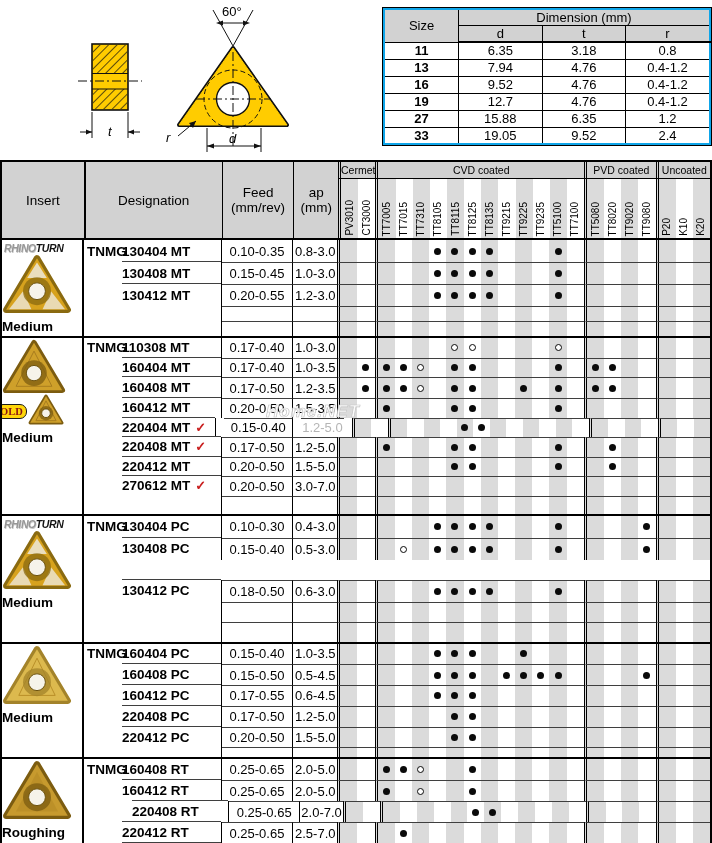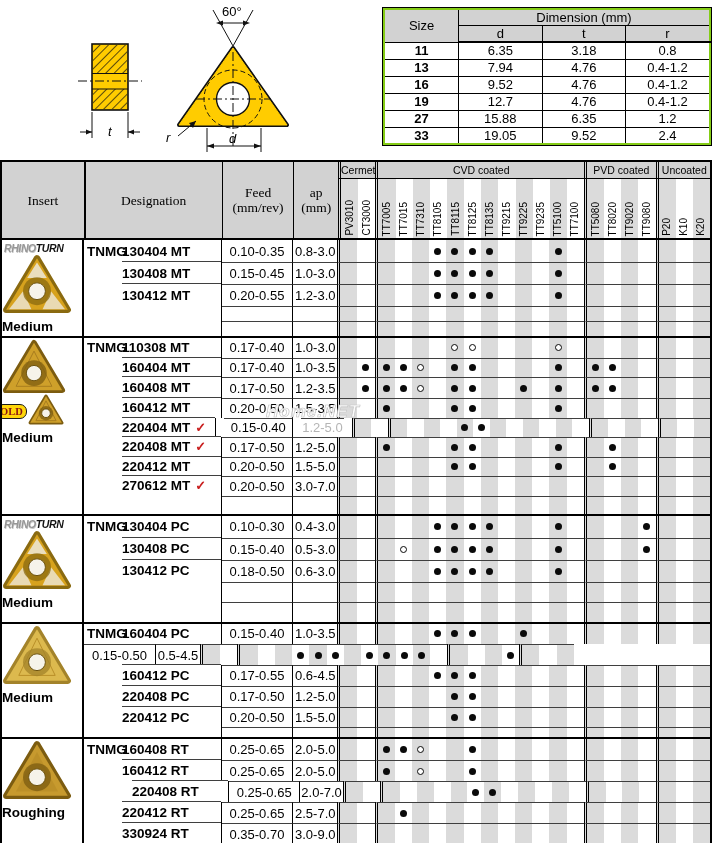--- a/index.html
+++ b/index.html
@@ -10,27 +10,27 @@
   
   #diagram { position:absolute; left:0; top:0; }
 
   
   #size-table { position:absolute; left:383px; top:8px; width:328px; border-collapse:collapse;
                 font-size:13px; }
   #size-table th, #size-table td { border:1px solid #000; text-align:center; padding:0; height:17px; }
   #size-table thead th { background:#d2d2d2; font-weight:normal; height:16px; }
   #size-table thead tr.sub th { border-bottom:2px solid #000; }
   #size-table td.sz { font-weight:bold; }
-  #size-table { border:2px solid #84cc16; outline:0.5px solid #000;}
+  #size-table { border:2px solid #0ea5e9; outline:0.5px solid #000;}
 
   
   #main-table { position:absolute; left:0; top:160px; width:712px; border:2px solid #000; background:#fff; }
   .mt-header { display:flex; border-bottom:2px solid #000; height:78px; }
   .hcell { background:#d2d2d2; display:flex; flex-direction:column; align-items:center; justify-content:center;
-           font-size:13.5px; line-height:15px;font-family:Liberation Serif, serif; }
+           font-size:13.5px; line-height:15px; }
   .insert-h { width:84px; border-right:2px solid #000; }
   .desig-h  { width:138px; border-right:1px solid #000; }
   .feed-h   { width:72px; border-right:1px solid #000; }
   .ap-h     { width:44px; }
   .grades-h { width:374px; display:flex; flex-direction:column; }
   .group-row { display:flex; height:17px; border-bottom:1px solid #000; }
   .group { background:#d2d2d2; font-size:10.5px; display:flex; align-items:center; justify-content:center;
            border-left:3px double #000; overflow:hidden; white-space:nowrap; }
   .cols-row { display:flex; height:60px; }
   .rcol { flex:1 1 0; display:flex; align-items:flex-end; justify-content:center; }
@@ -945,21 +945,21 @@
                 <div class="gcell"></div>
                 <div class="gcell gray"></div>
                 <div class="gcell">
                   <span class="dot"></span>
                 </div>
                 <div class="gcell gray gstart"></div>
                 <div class="gcell"></div>
                 <div class="gcell gray"></div>
               </div>
             </div>
-            <div class="row bt" style="height: 22px;">
+            <div class="row bt" style="height: 22px; margin-top: 20px;">
               <div class="cell desig uline">
                 <span class="prefix"></span>
                 <span>130412 PC</span>
               </div>
               <div class="cell feed">0.18-0.50</div>
               <div class="cell ap">0.6-3.0</div>
               <div class="gwrap">
                 <div class="gcell gray gstart"></div>
                 <div class="gcell"></div>
                 <div class="gcell gray gstart"></div>
@@ -1096,20 +1096,24 @@
                 <div class="gcell gray gstart"></div>
                 <div class="gcell"></div>
                 <div class="gcell gray"></div>
                 <div class="gcell"></div>
                 <div class="gcell gray gstart"></div>
                 <div class="gcell"></div>
                 <div class="gcell gray"></div>
               </div>
             </div>
             <div class="row bt" style="height: 20.8px;">
+              <div class="cell desig uline">
+                <span class="prefix"></span>
+                <span>160408 PC</span>
+              </div>
               <div class="cell feed">0.15-0.50</div>
               <div class="cell ap">0.5-4.5</div>
               <div class="gwrap">
                 <div class="gcell gray gstart"></div>
                 <div class="gcell"></div>
                 <div class="gcell gray gstart"></div>
                 <div class="gcell"></div>
                 <div class="gcell gray"></div>
                 <div class="gcell">
                   <span class="dot"></span>

